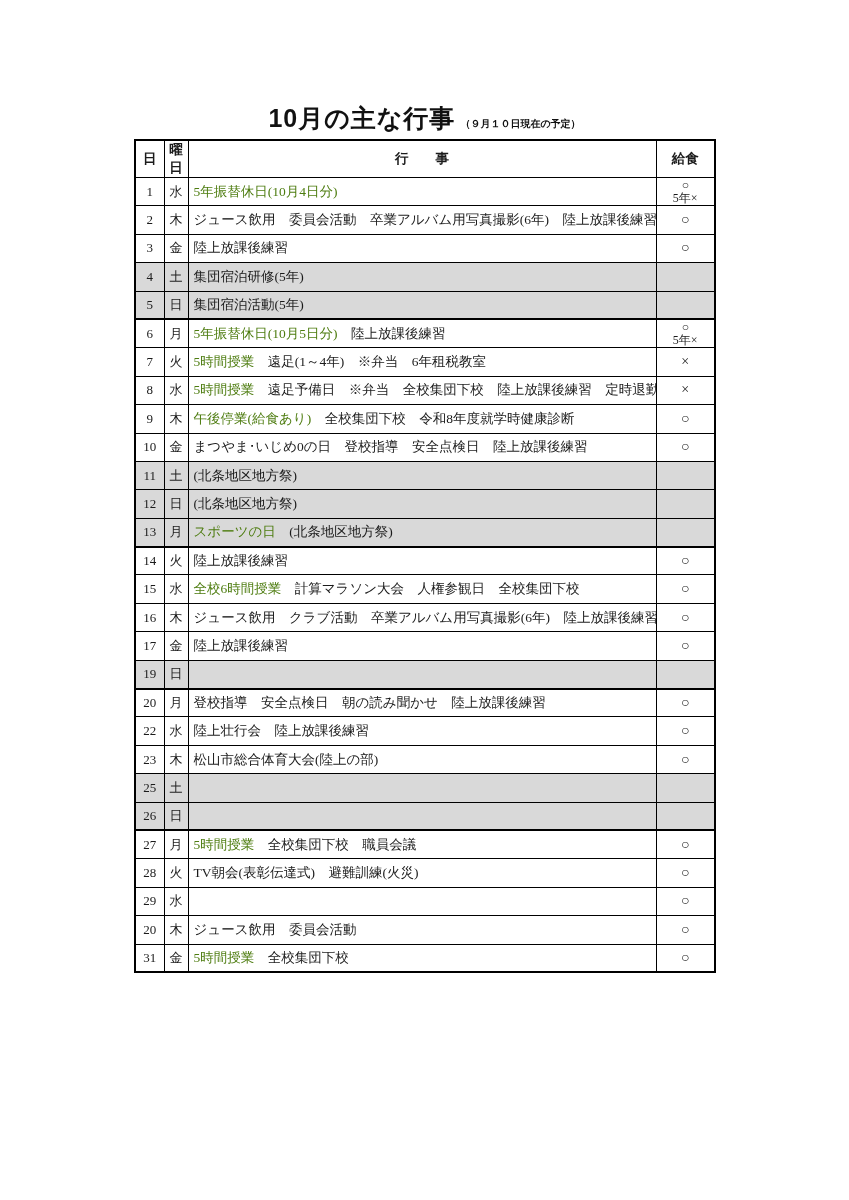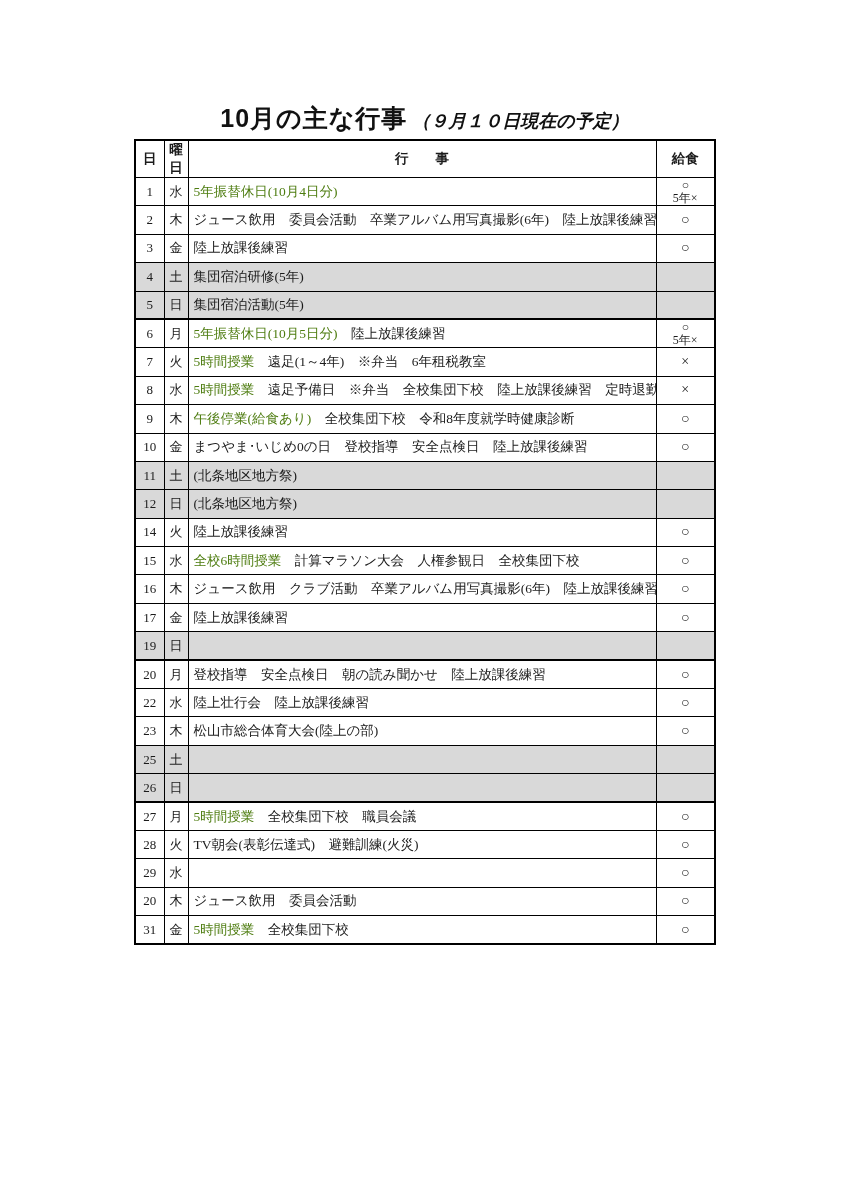--- a/index.html
+++ b/index.html
@@ -16,21 +16,21 @@
     left:0; top:102px; width:849px; height:36px;
     display:flex; justify-content:center; align-items:baseline; gap:5px;
     white-space:nowrap;
   }
   .title-main{
     font-family:"Liberation Sans","DejaVu Sans",sans-serif;
     font-size:25px; font-weight:bold; color:#111; letter-spacing:1px;
   }
   .title-sub{
     font-family:"Liberation Sans","DejaVu Sans",sans-serif;
-    font-size:18px; font-weight:bold; color:#111;font-style:italic;
+    font-size:10px; font-weight:bold; color:#111;
   }
   table.calendar{
     position:absolute;
     left:134px; top:139px;
     width:580px;
     border-collapse:collapse;
     table-layout:fixed;
     border:2.5px solid #000;
   }
   col.c-day{width:29px;}
@@ -160,20 +160,26 @@
         <td class="cell-weekday">土</td>
         <td class="cell-events"><span>(北条地区地方祭)</span></td>
         <td class="cell-lunch"></td>
       </tr>
       <tr class="shaded">
         <td class="cell-day">12</td>
         <td class="cell-weekday">日</td>
         <td class="cell-events"><span>(北条地区地方祭)</span></td>
         <td class="cell-lunch"></td>
       </tr>
+      <tr class="shaded thick-bottom">
+        <td class="cell-day">13</td>
+        <td class="cell-weekday">月</td>
+        <td class="cell-events"><span class="red">スポーツの日</span>　<span>(北条地区地方祭)</span></td>
+        <td class="cell-lunch"></td>
+      </tr>
       <tr>
         <td class="cell-day">14</td>
         <td class="cell-weekday">火</td>
         <td class="cell-events"><span>陸上放課後練習</span></td>
         <td class="cell-lunch">○</td>
       </tr>
       <tr>
         <td class="cell-day">15</td>
         <td class="cell-weekday">水</td>
         <td class="cell-events"><span class="red">全校6時間授業</span>　<span>計算マラソン大会　人権参観日　全校集団下校</span></td>

